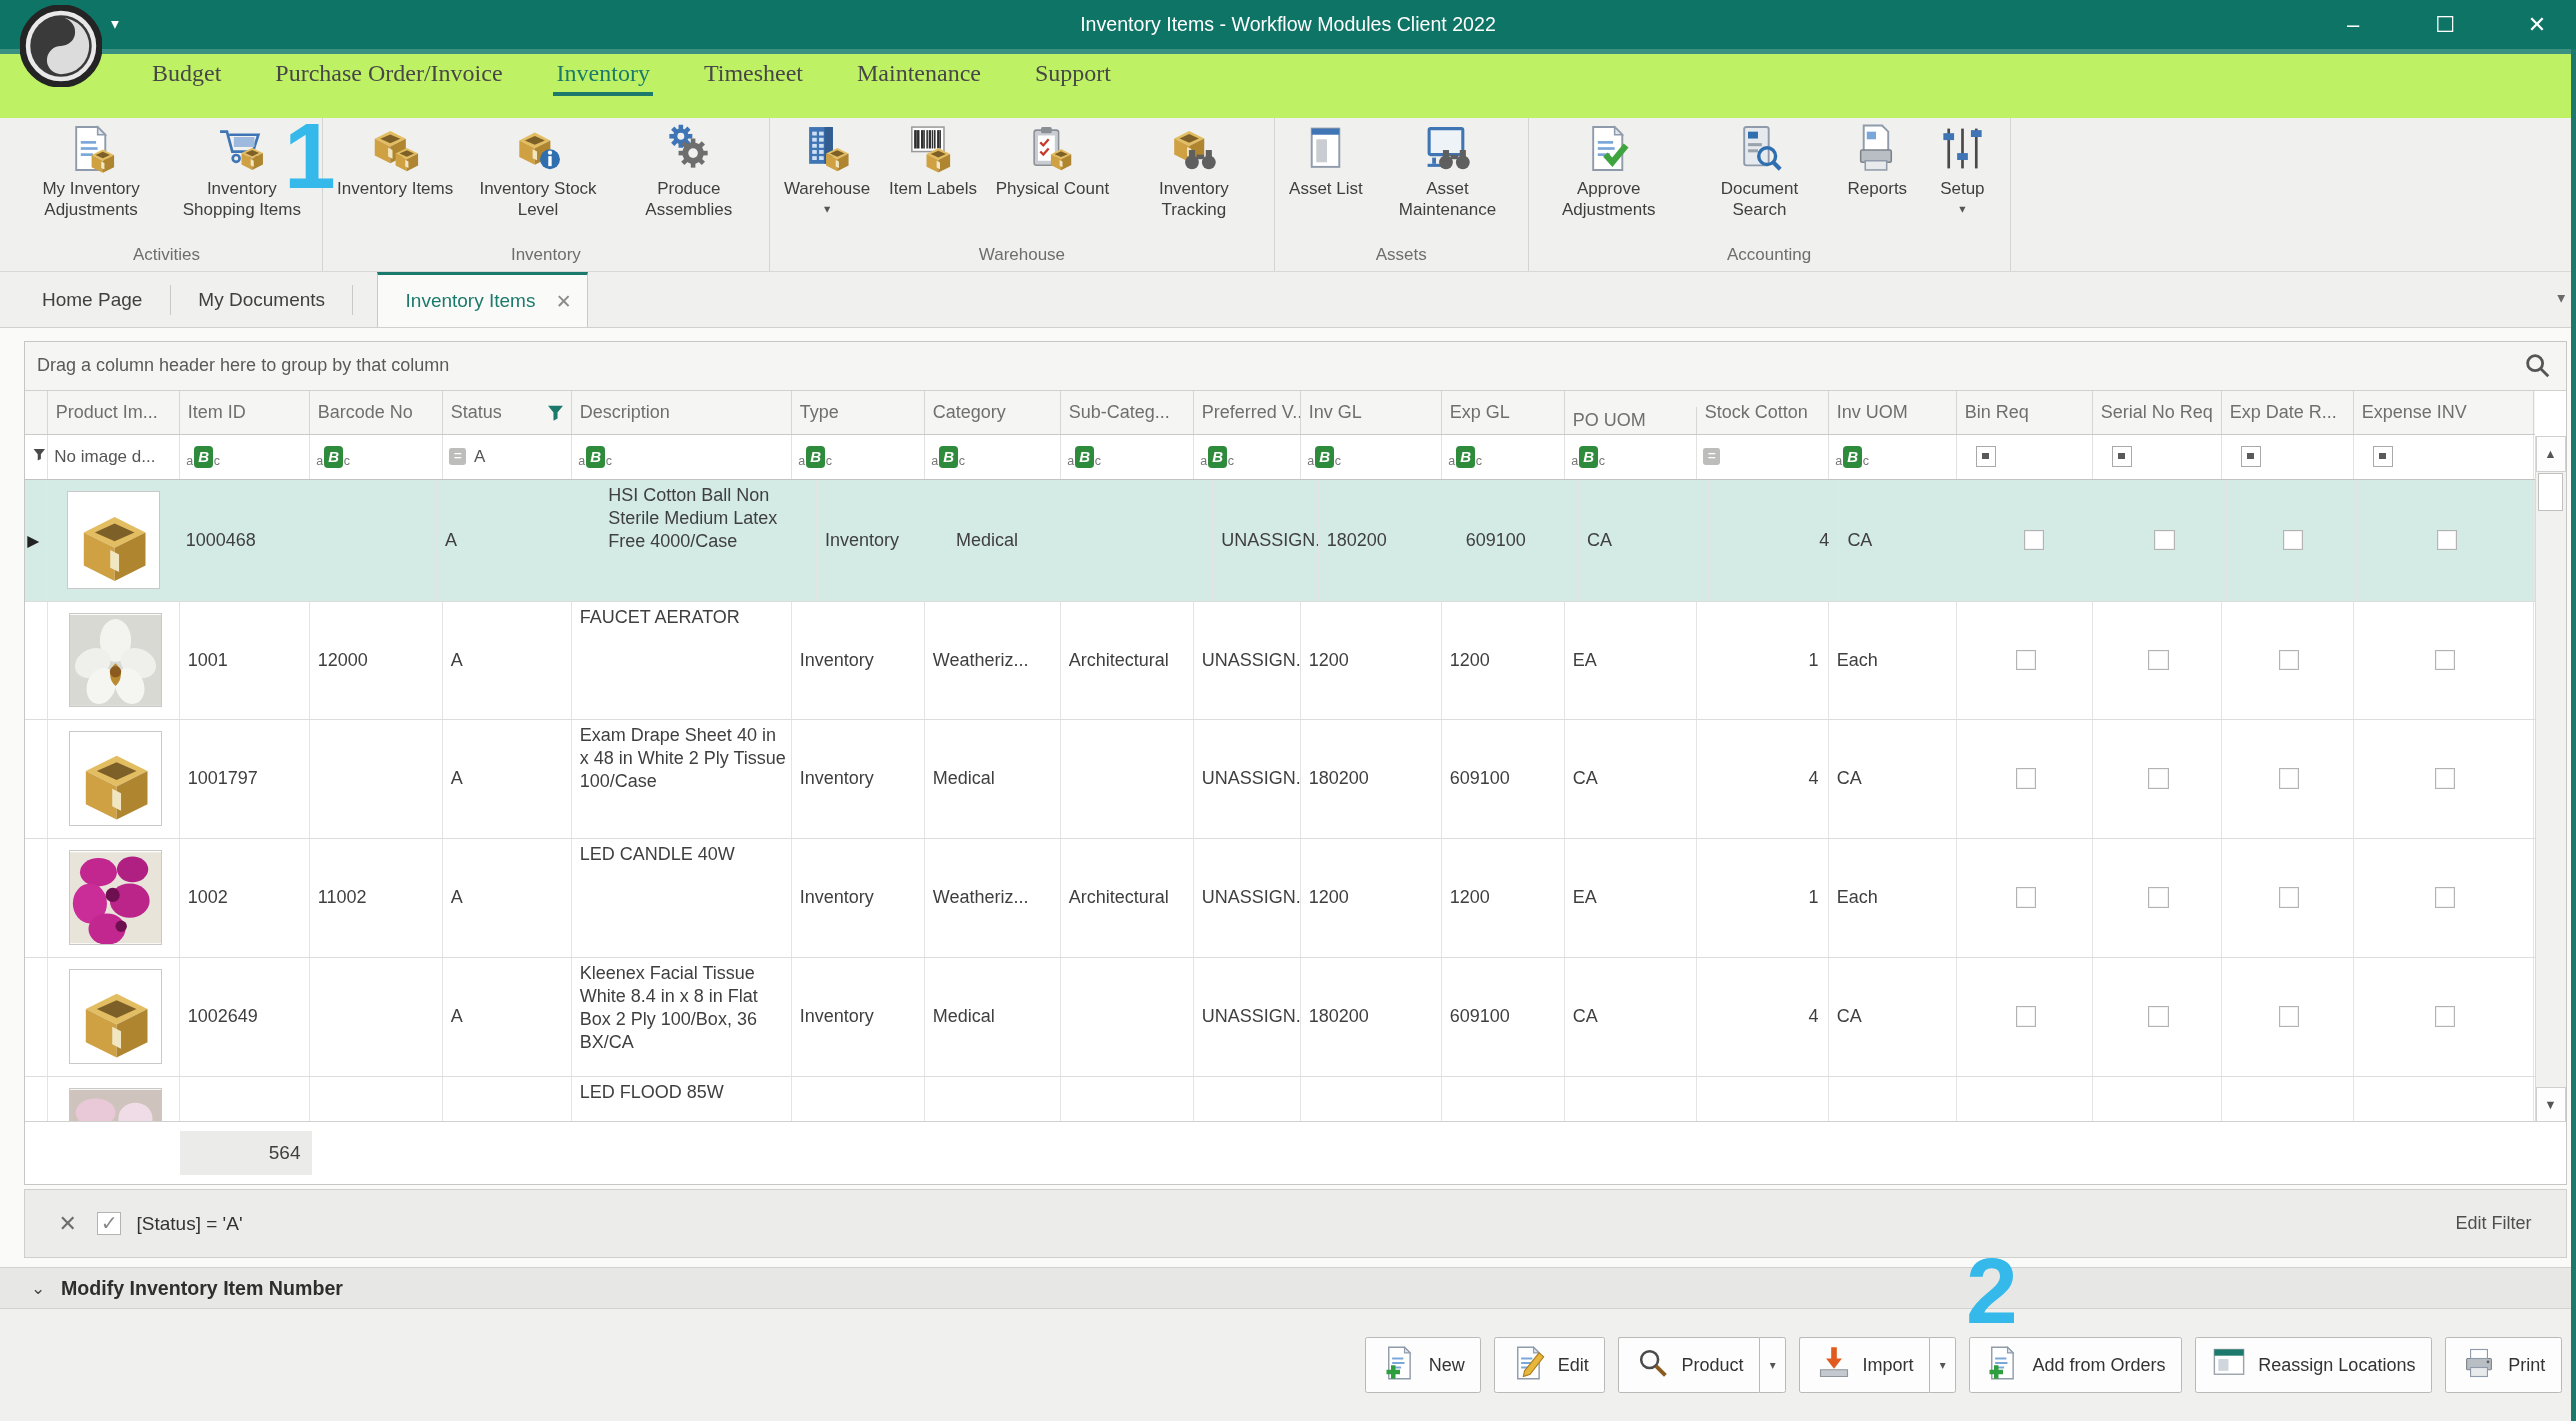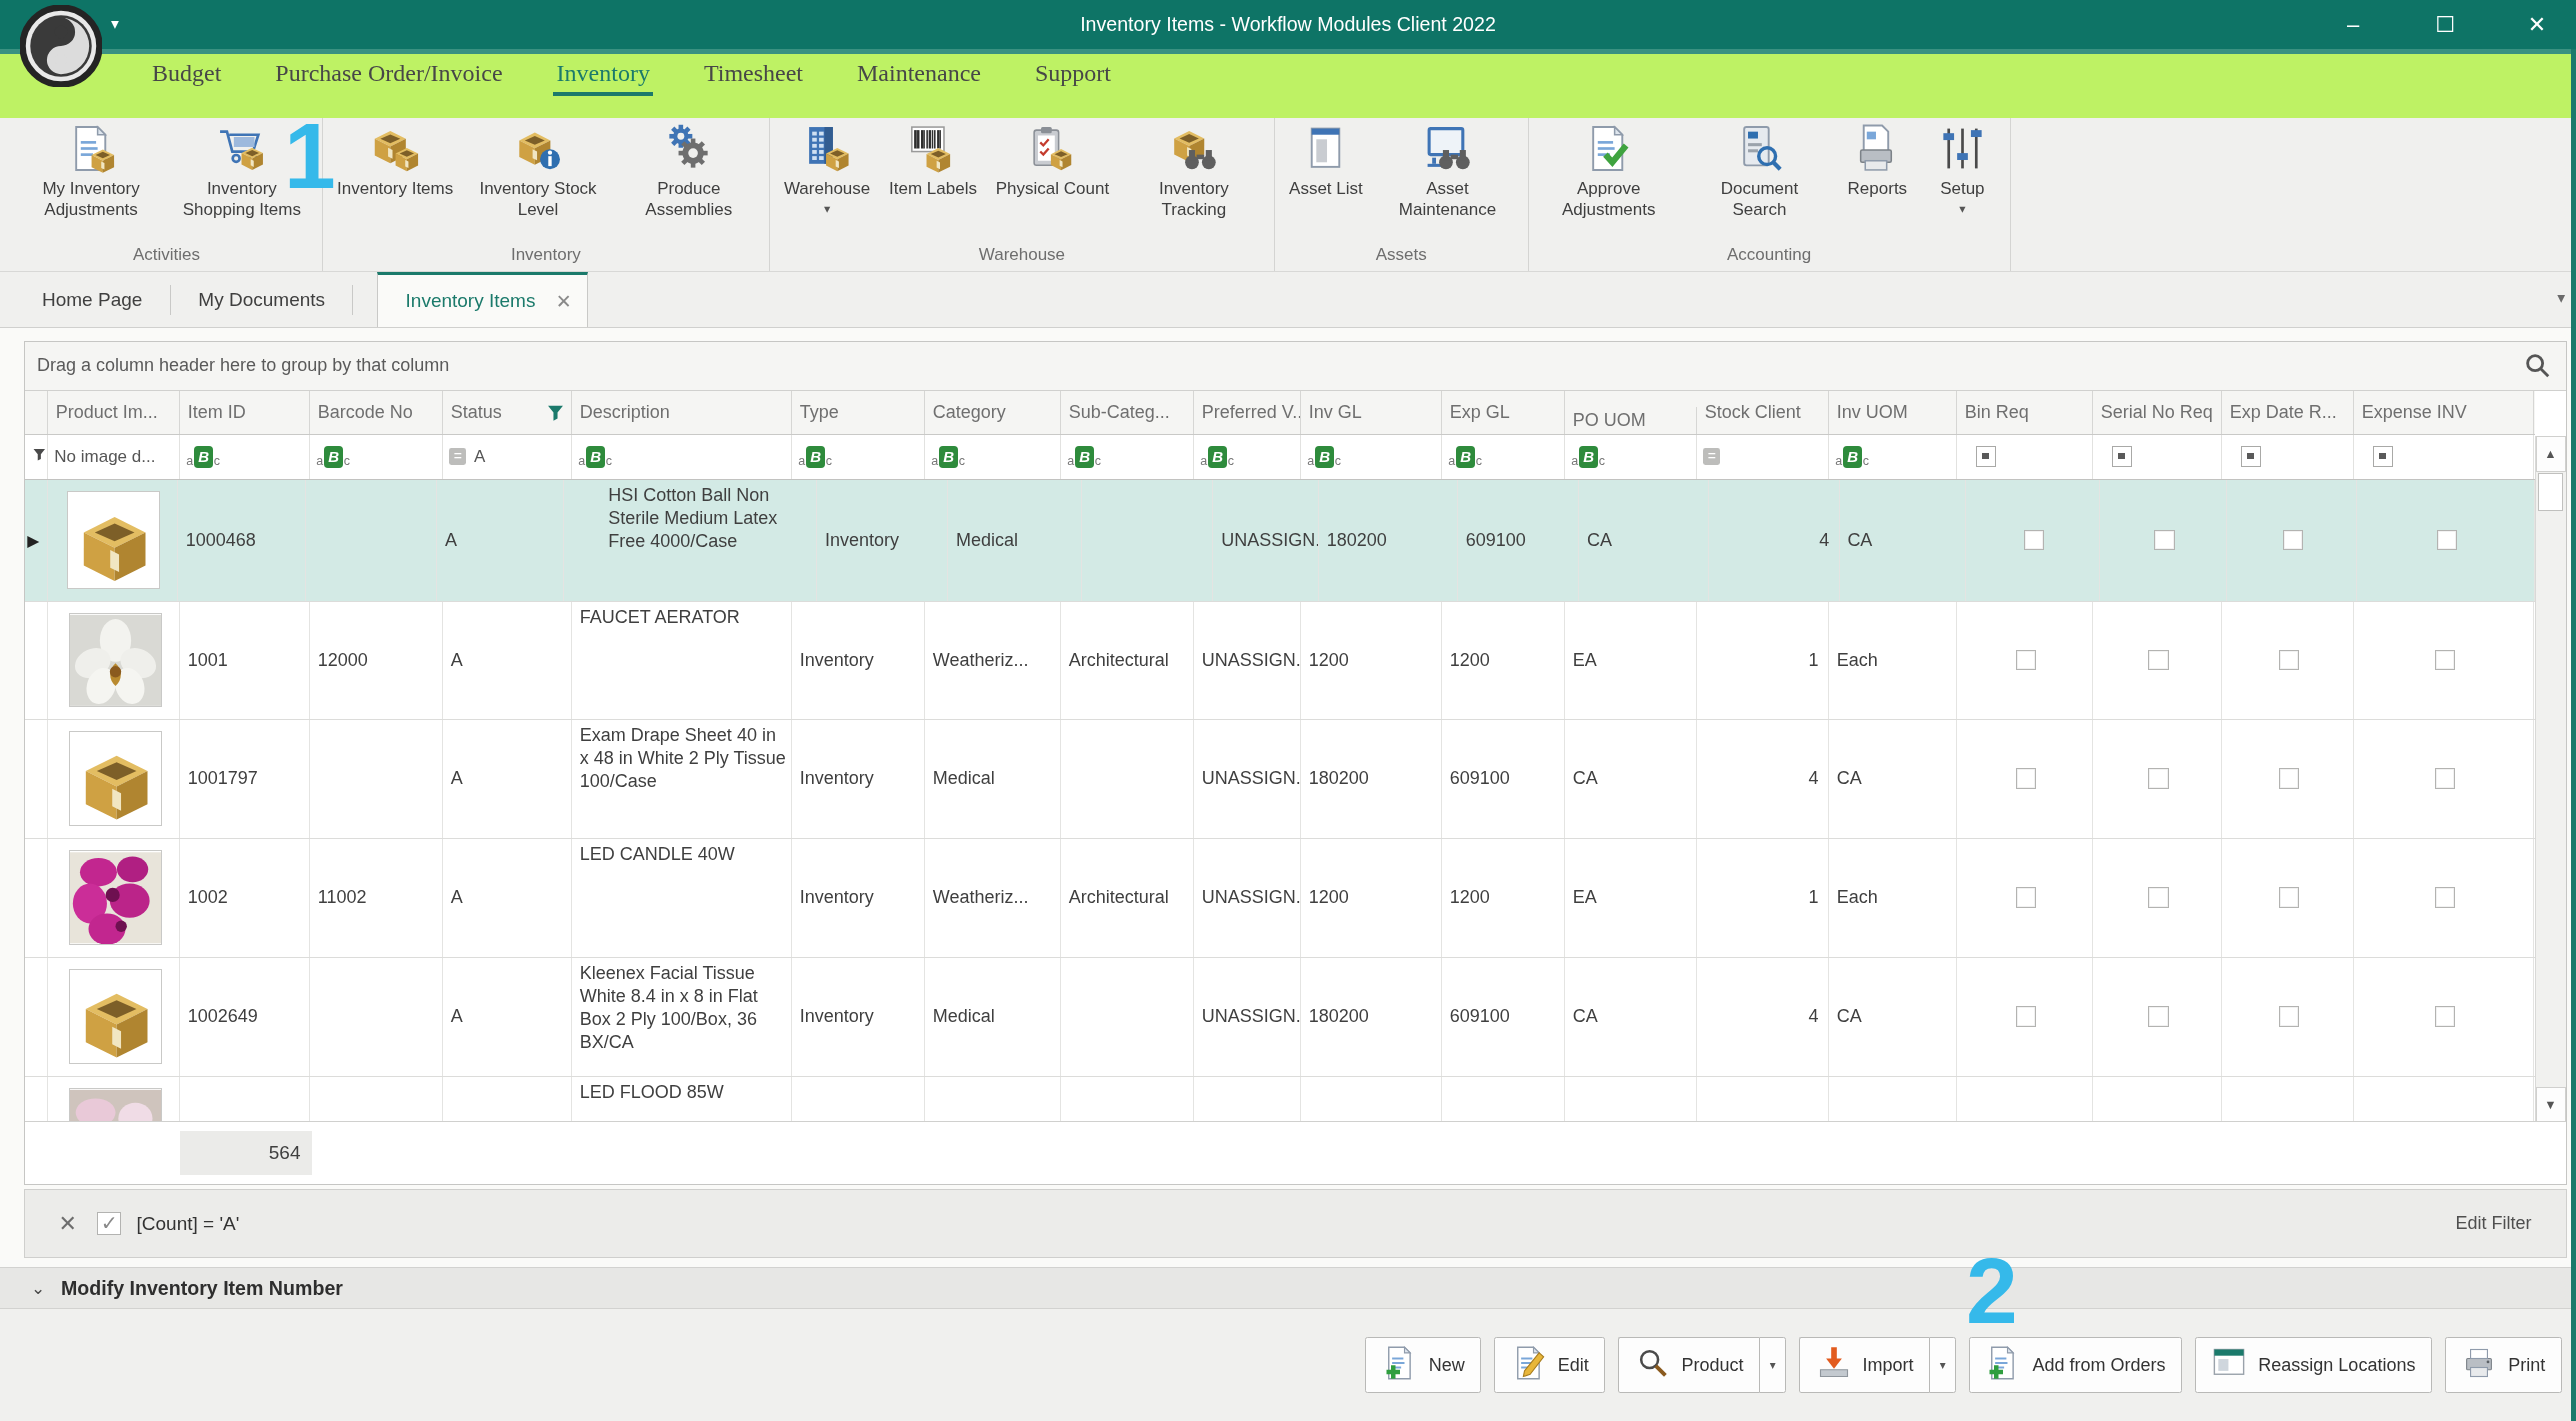--- a/index.html
+++ b/index.html
@@ -481,21 +481,21 @@
                     <path d="M3 4h22l-8 10v9l-6 3V14z" fill="#1b7a6b"></path>
                   </svg></span></div>
               <div class="hcell" style="width: 220px;">Description</div>
               <div class="hcell" style="width: 133px;">Type</div>
               <div class="hcell" style="width: 136px;">Category</div>
               <div class="hcell" style="width: 133px;">Sub-Categ...</div>
               <div class="hcell" style="width: 107px;">Preferred V...</div>
               <div class="hcell" style="width: 141px;">Inv GL</div>
               <div class="hcell" style="width: 123px;">Exp GL</div>
               <div class="hcell" style="width: 132px; margin-top: 16px;">PO UOM</div>
-              <div class="hcell" style="width: 132px;">Stock Client</div>
+              <div class="hcell" style="width: 132px;">Stock Cotton</div>
               <div class="hcell" style="width: 128px;">Inv UOM</div>
               <div class="hcell" style="width: 136px;">Bin Req</div>
               <div class="hcell" style="width: 129px;">Serial No Req</div>
               <div class="hcell" style="width: 132px;">Exp Date R...</div>
               <div class="hcell" style="width: 180px;">Expense INV</div>
             </div>
             <div class="frow">
               <div class="fcell" style="width: 23.5px;">
                 <span style="width:19px;height:19px;display:inline-block;margin-left:1.6px"><svg viewBox="0 0 28 28">
                     <path d="M3 4h22l-8 10v9l-6 3V14z" fill="#4a4a4a"></path>
@@ -1007,21 +1007,21 @@
         </div>
       </div>
       <div class="summary">
         <div class="countbox">564</div>
       </div>
     </div>
 
     <div class="filterbar" style="top: 861px;">
       <span class="fb-x">✕</span>
       <span class="fb-cb"></span>
-      <span class="fb-text">[Count] = 'A'</span>
+      <span class="fb-text">[Status] = 'A'</span>
       <span class="fb-edit">Edit Filter</span>
     </div>
 
     <div class="modifybar" style="top: 939px;">
       <span class="chev">⌄</span>
       <span class="mlabel">Modify Inventory Item Number</span>
     </div>
 
     <div class="actions" id="actions" style="top: 981px;">
         <div class="abtn">

